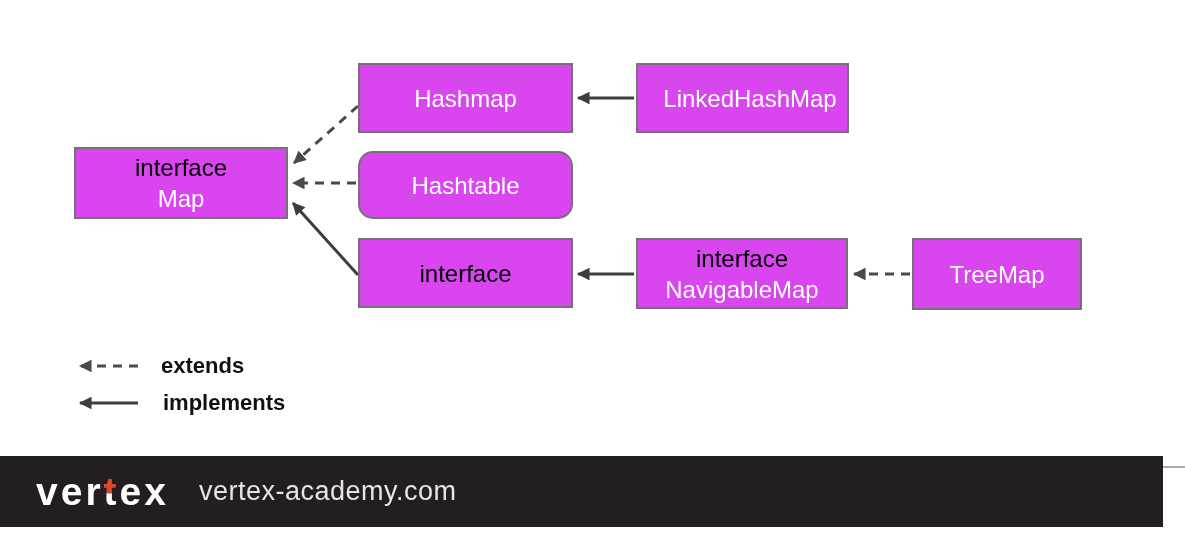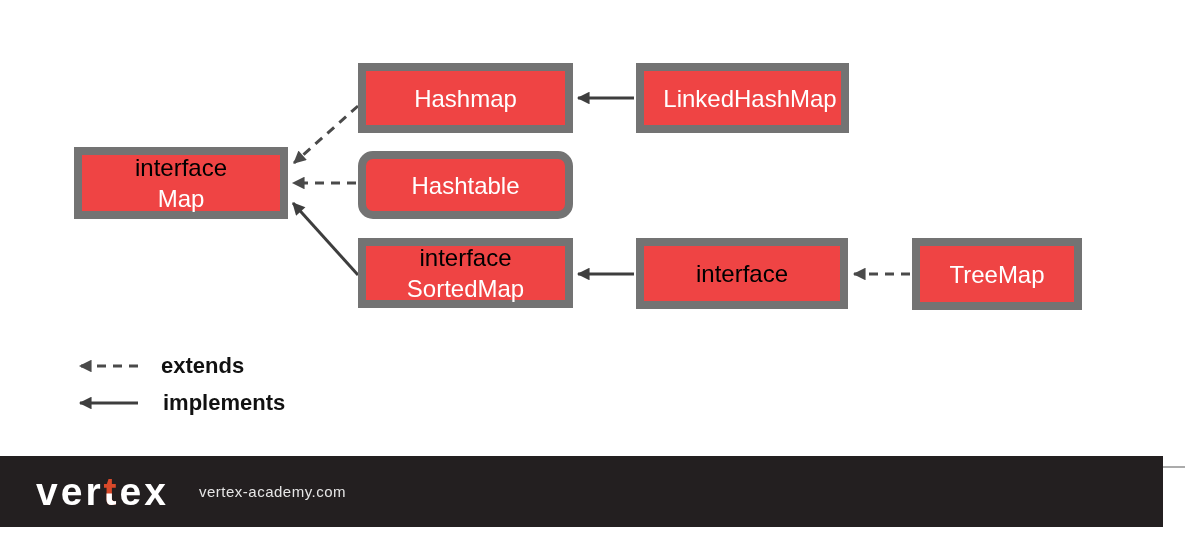--- a/index.html
+++ b/index.html
@@ -10,22 +10,22 @@
     overflow:hidden;
     font-family:"Liberation Sans", sans-serif;
   }
   .arrows{position:absolute;left:0;top:0;}
   .arrows line.solid{stroke:#3E3E3E;stroke-width:3;}
   .arrows line.dash{stroke:#4A4A4A;stroke-width:3;stroke-dasharray:9 7;}
 
   .box{
     position:absolute;
     box-sizing:border-box;
-    background:#ef4444;
-    border:8px solid #737373;
+    background:#d946ef;
+    border:2px solid #737373;
     display:flex;
     flex-direction:column;
     align-items:center;
     justify-content:center;
     text-align:center;
     font-size:24px;
     line-height:31px;
   }
   .box .stereotype{color:#000000;display:block;}
   .box .stereotype:empty{display:none;}
@@ -57,21 +57,21 @@
     line-height:39px;
     white-space:nowrap;
   }
   .logo-t{position:relative;display:inline-block;color:#D9492A;}
   .logo-t .t-bottom{
     position:absolute;left:0;top:0;color:#ffffff;
     clip-path:inset(55% 0 0 0);
   }
   .site{
     margin-left:30px;
-    font-size:15px;
+    font-size:27px;
     color:#E6E6E6;
     letter-spacing:0.5px;
   }
 </style>
 </head>
 <body>
 
 <div class="stage">
 
   <svg class="arrows" width="1185" height="460" viewBox="0 0 1185 460">
@@ -110,25 +110,25 @@
     <span class="bname">LinkedHashMap</span>
   </div>
 
   <div class="box" style="left:358px;top:151px;width:215px;height:68px;border-radius:15px;">
 
     <span class="bname">Hashtable</span>
   </div>
 
   <div class="box" style="left:358px;top:238px;width:215px;height:70px;">
     <span class="stereotype">interface</span>
-    <span class="bname">SortedMap</span>
   </div>
 
   <div class="box" style="left:636px;top:238px;width:212px;height:71px;">
     <span class="stereotype">interface</span>
+    <span class="bname">NavigableMap</span>
   </div>
 
   <div class="box" style="left:912px;top:238px;width:170px;height:72px;">
 
     <span class="bname">TreeMap</span>
   </div>
 
   <div class="legend-label" style="left:161px;top:354px;">extends</div>
   <div class="legend-label" style="left:163px;top:391px;">implements</div>
 

